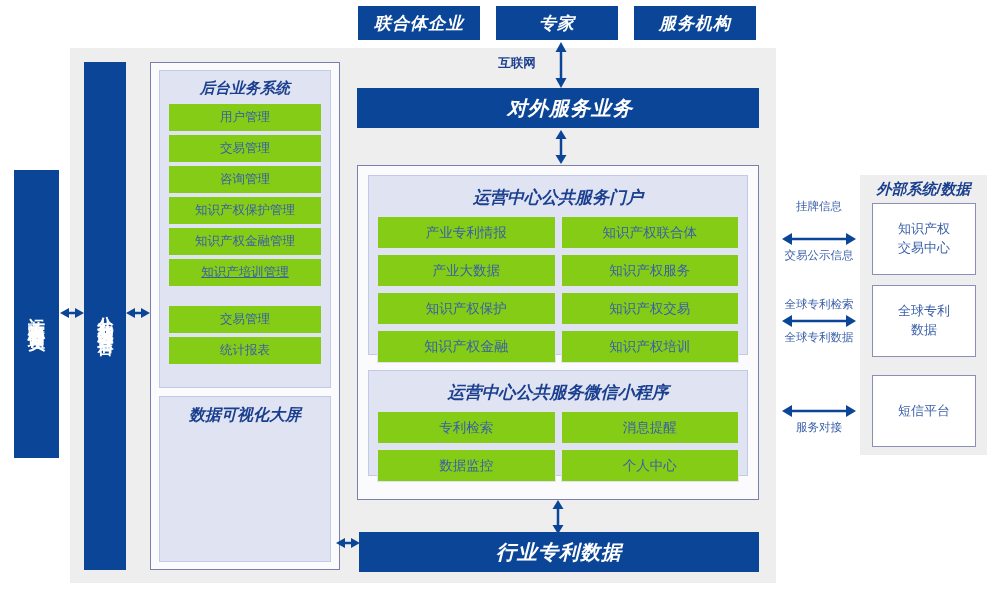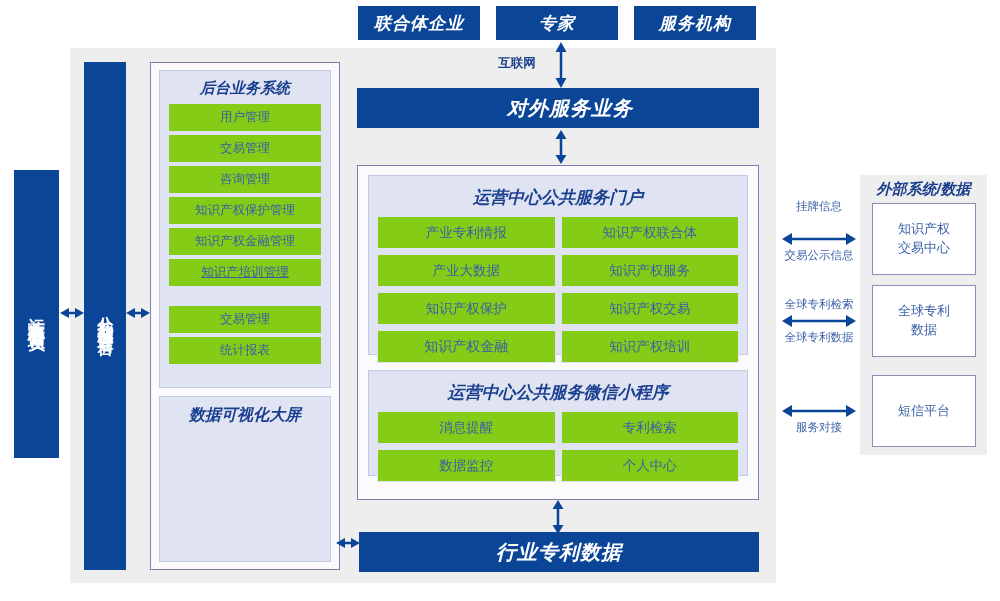--- a/index.html
+++ b/index.html
@@ -175,22 +175,22 @@
         <div class="chip center" style="height: 31px; font-size: 13.5px;">知识产权保护</div>
         <div class="chip center" style="height: 31px; font-size: 13.5px;">知识产权交易</div>
         <div class="chip center" style="height: 31px; font-size: 14px;">知识产权金融</div>
         <div class="chip center" style="height: 31px; font-size: 13.5px;">知识产权培训</div>
       </div>
   </div>
 
   <div class="abs group-panel" style="left:368px;top:370px;width:380px;height:106px;padding:6px 8px;">
     <div class="group-title" style="font-size:17px;padding:4px 0 7px;">运营中心公共服务微信小程序</div>
     <div id="miniprogram-items" style="display:grid;grid-template-columns:1fr 1fr;gap:5px;">
+        <div class="chip center" style="height: 31px; font-size: 13.5px;">专利检索</div>
         <div class="chip center" style="height: 31px; font-size: 13.5px;">消息提醒</div>
-        <div class="chip center" style="height: 31px; font-size: 13.5px;">专利检索</div>
         <div class="chip center" style="height: 31px; font-size: 13.5px;">数据监控</div>
         <div class="chip center" style="height: 31px; font-size: 13.5px;">个人中心</div>
       </div>
   </div>
 
   <svg class="arrow-svg" style="left:548px;top:500px;width:20px;height:34px;">
     <line x1="10" y1="5" x2="10" y2="29" stroke="#0a4597" stroke-width="2.5"></line>
     <polygon points="10,0 4.5,9 15.5,9" fill="#0a4597"></polygon>
     <polygon points="10,34 4.5,25 15.5,25" fill="#0a4597"></polygon>
   </svg>

